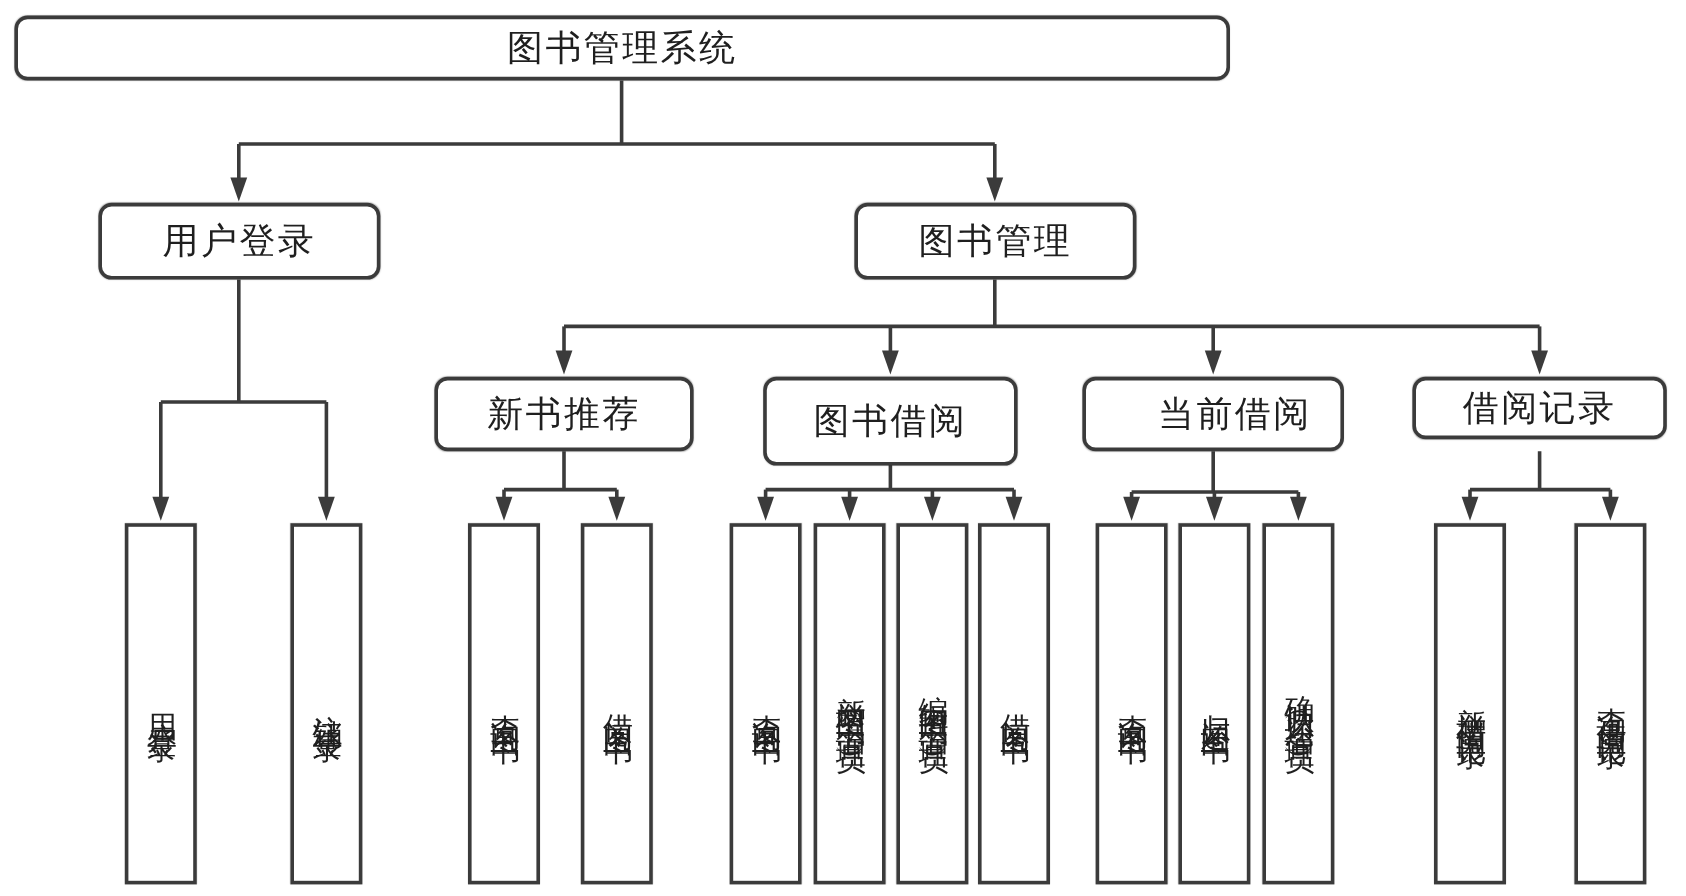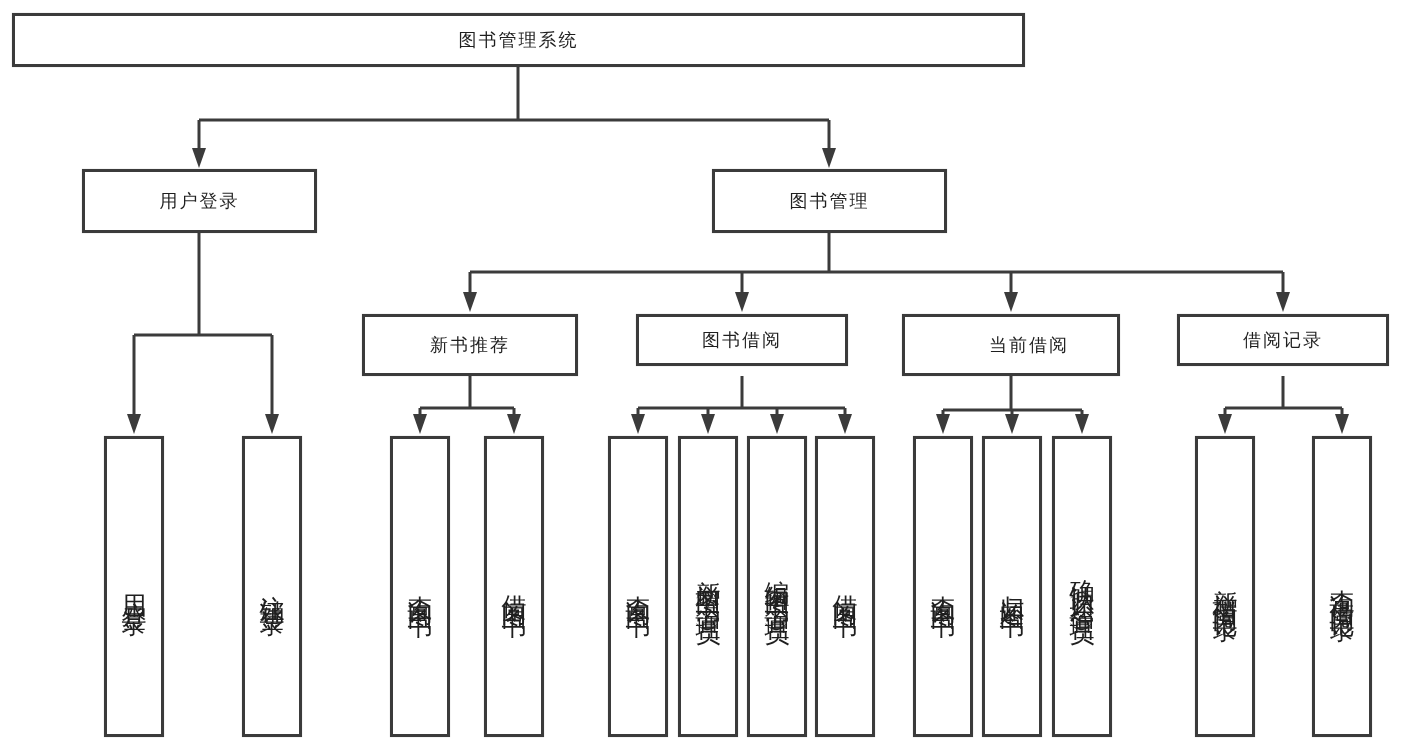--- a/index.html
+++ b/index.html
@@ -29,21 +29,21 @@
   .node {
     position: absolute;
     background: #ffffff;
     border: 3px solid #3b3b3b;
     display: flex;
     align-items: center;
     justify-content: center;
     color: #1f1f1f;
     box-shadow: 0 0 1px rgba(0,0,0,0.25);
   }
-  .h-node { font-size: 18px; letter-spacing: 2px; white-space: nowrap; }
+  .h-node { font-size: 30px; letter-spacing: 2px; white-space: nowrap; border-radius: 11px; }
   .leaf .vtext {
     writing-mode: vertical-rl;
     text-orientation: mixed;
     font-size: 25px;
     letter-spacing: 6px;
     line-height: 1;
   }
   .watermark {
     position: absolute;
     right: 14px;
@@ -135,21 +135,21 @@
   <div class="node h-node" style="left:82px; top:169px; width:235px; height:64px;">
     <span>用户登录</span>
   </div>
   <div class="node h-node" style="left:362px; top:314px; width:216px; height:62px;">
     <span>新书推荐</span>
   </div>
 
   <div class="node h-node" style="left:712px; top:169px; width:235px; height:64px;">
     <span>图书管理</span>
   </div>
-  <div class="node h-node" style="left:636px; top:314px; width:212px; height:52px;">
+  <div class="node h-node" style="left:636px; top:314px; width:212px; height:74px;">
     <span>图书借阅</span>
   </div>
   <div class="node h-node" style="left:902px; top:314px; width:218px; height:62px;padding-left:36px;">
     <span>当前借阅</span>
   </div>
   <div class="node h-node" style="left:1177px; top:314px; width:212px; height:52px;">
     <span>借阅记录</span>
   </div>
 
   <div class="node leaf" style="left:104px; top:436px; width:60px; height:301px;">

